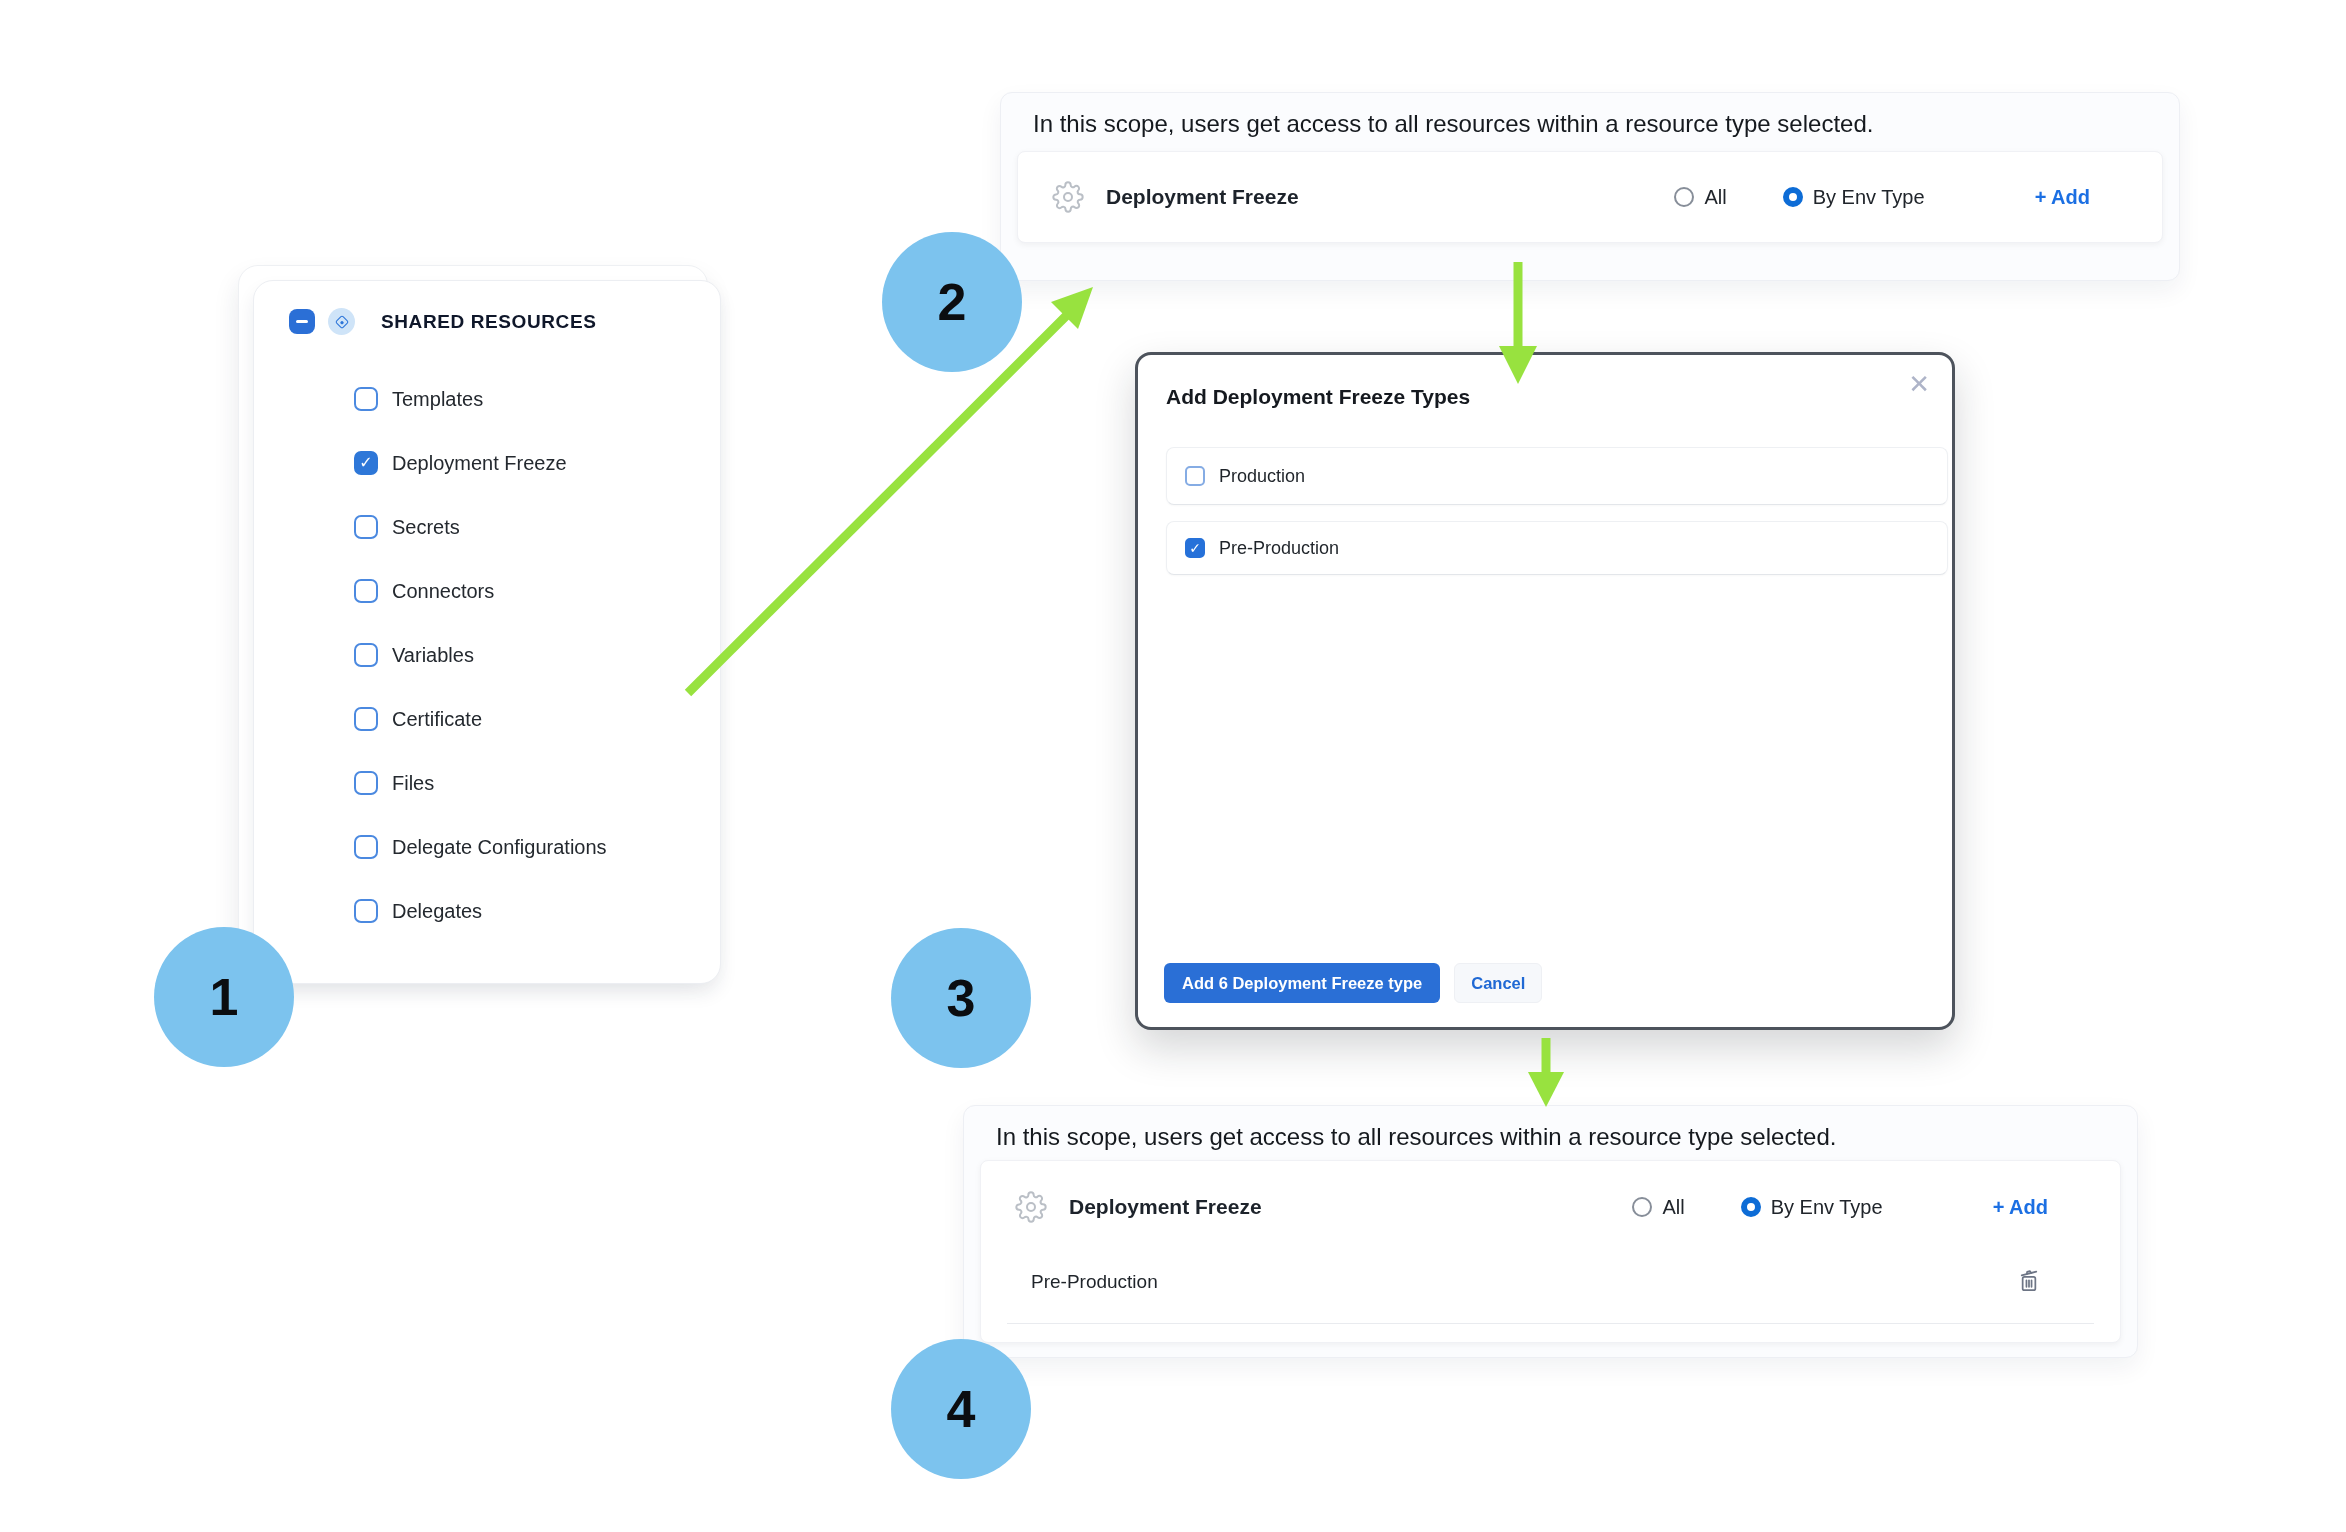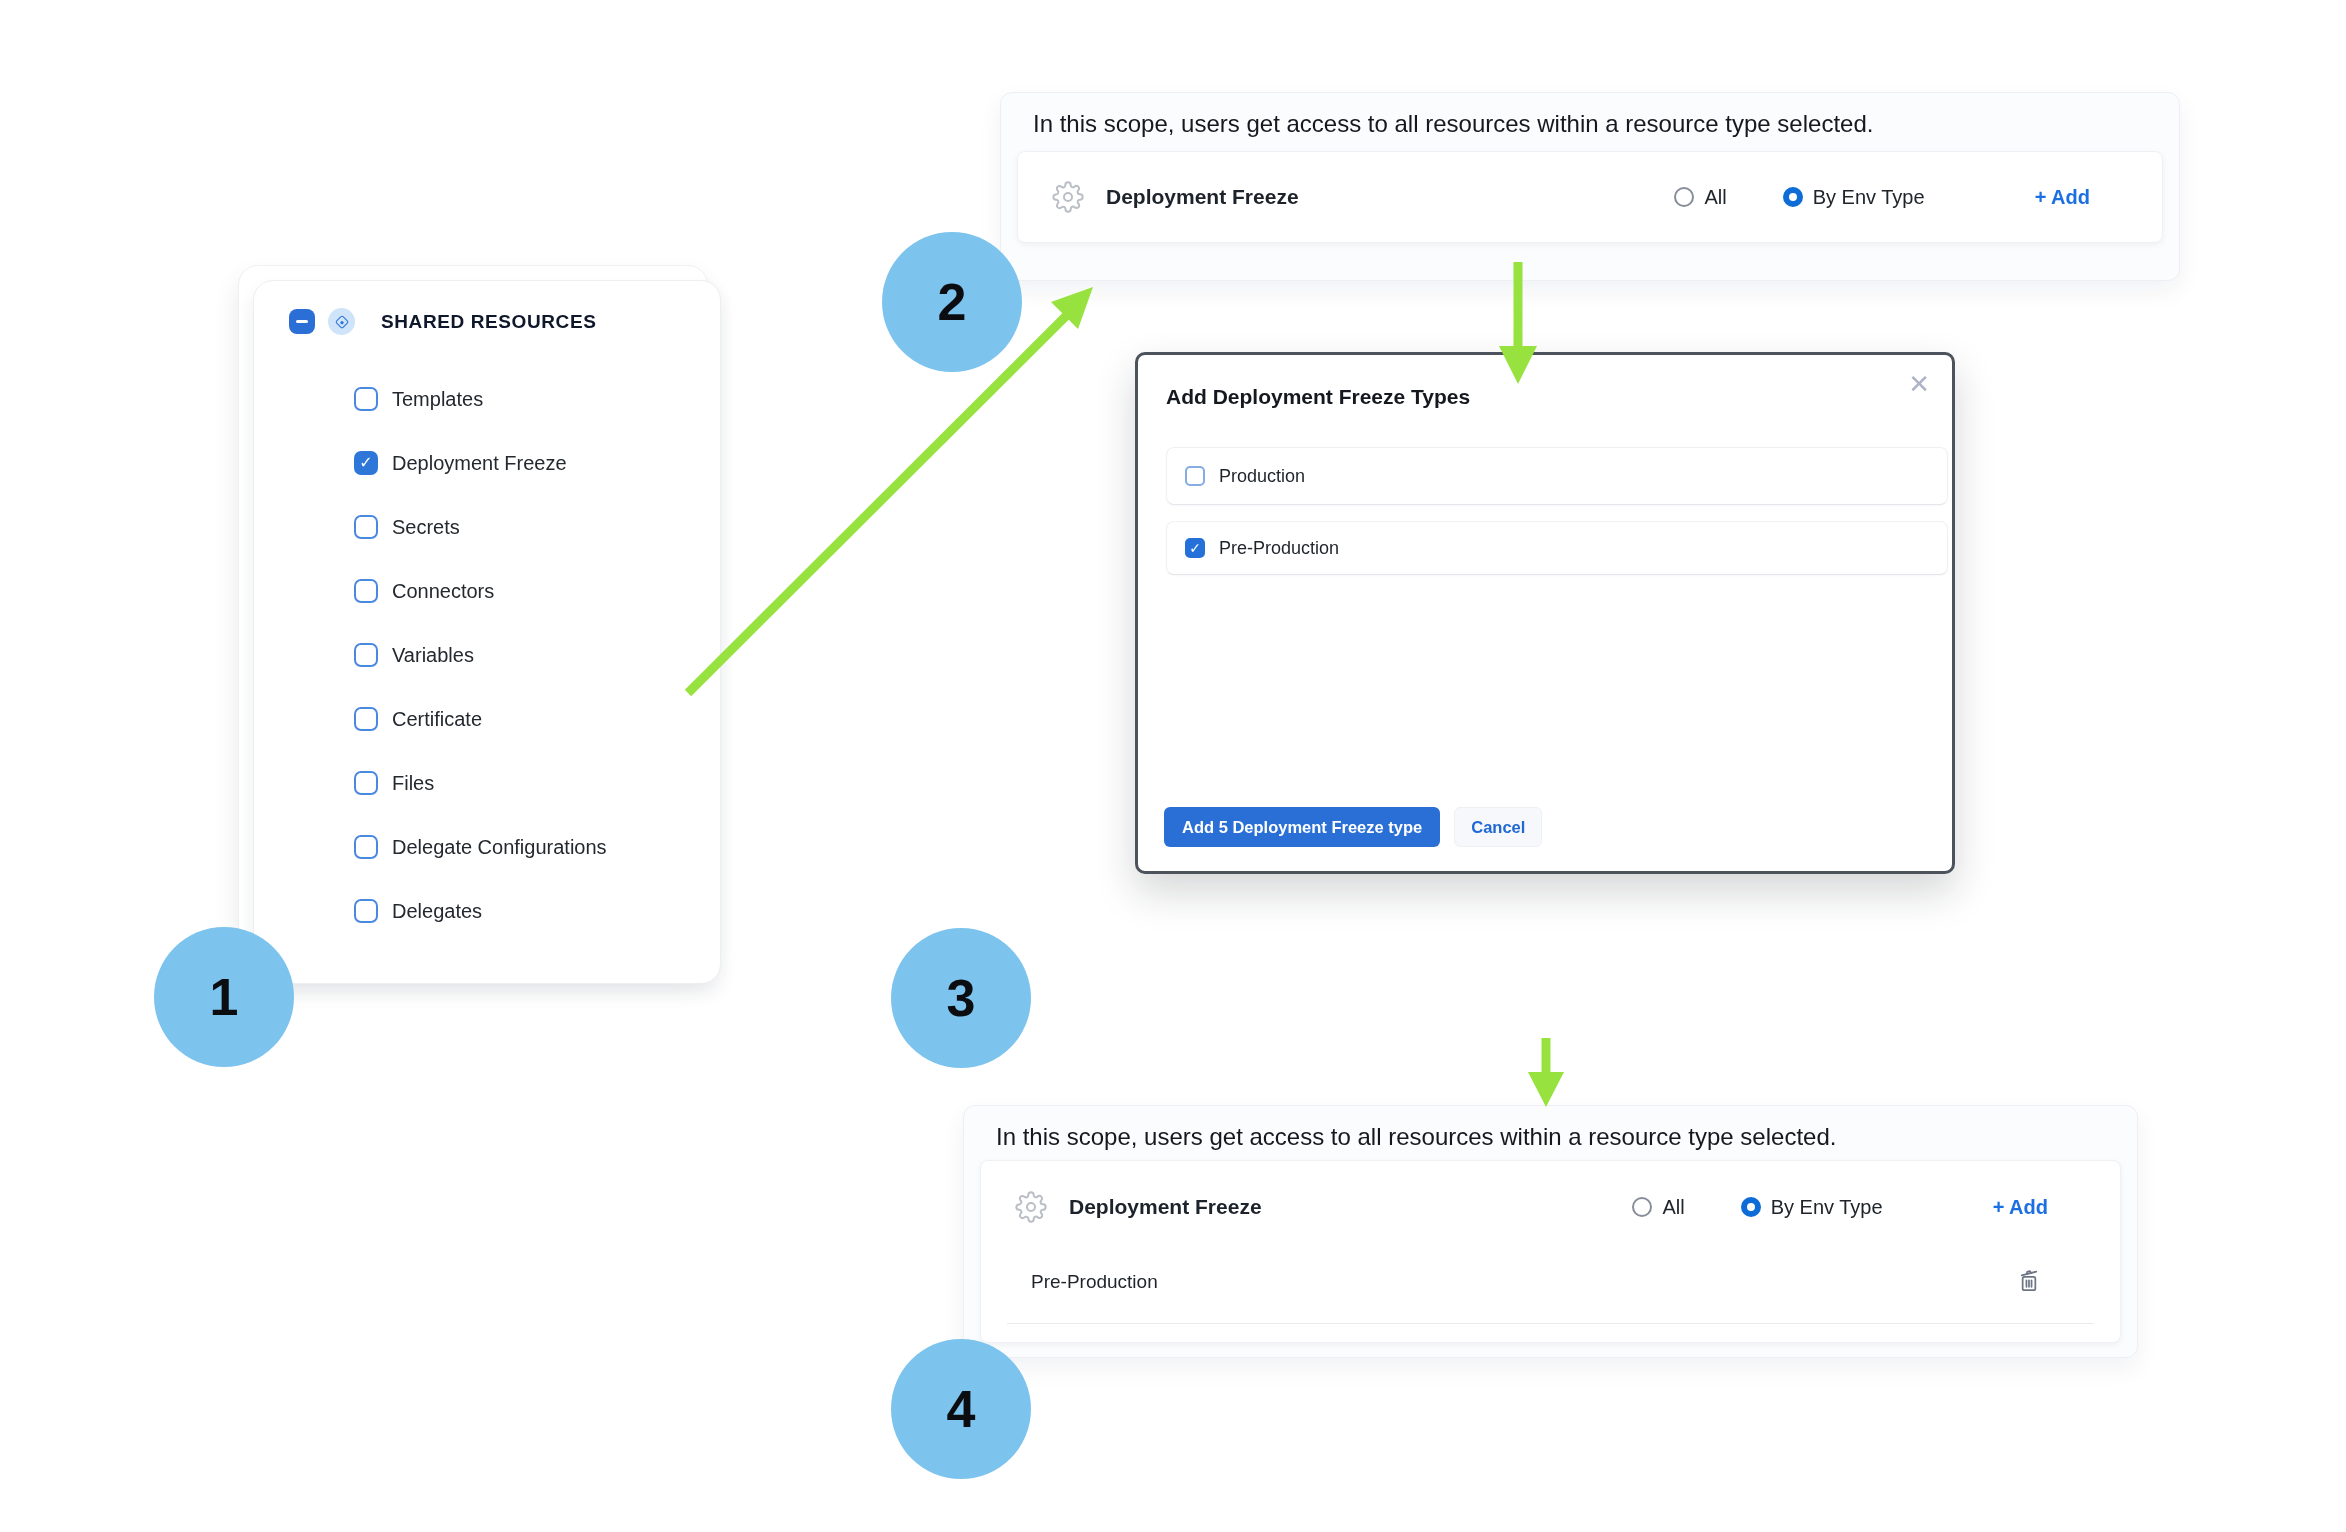--- a/index.html
+++ b/index.html
@@ -81,22 +81,22 @@
   .sp-bottom { left:963px; top:1105px; width:1175px; height:253px; }
   .sp-bottom .scope-card { top:54px; height:183px; }
   .sp-bottom .df-row { height:92px; }
   .type-row { height:58px; display:flex; align-items:center; padding:0 76px 0 50px; }
   .type-label { font-size:19px; color:#1f242a; }
   .trash-btn { margin-left:auto; background:none; border:none; width:30px; height:32px; padding:0; }
   .divider { border-top:1.5px solid #e9ebef; margin:12px 26px 0 26px; }
 
   
   .modal {
-    left:1135px; top:352px; width:820px; height:522px; background:#fff;
-    border:3px solid #4d535c; border-radius:10px; z-index:3;
+    left:1135px; top:352px; width:820px; height:678px; background:#fff;
+    border:3px solid #4d535c; border-radius:16px; z-index:3;
     box-shadow:0 18px 40px rgba(20,25,35,.18);
   }
   .modal-title { position:absolute; left:28px; top:30px; font-size:21px; font-weight:700; color:#15191f; }
   .modal-close { position:absolute; right:22px; top:14px; background:none; border:none;
     font-size:26px; color:#aeb4c8; font-weight:400; }
   .modal-row {
     position:absolute; left:28px; width:782px; background:#fff;
     border:1px solid #eef0f3; border-bottom-color:#e3e6ea; border-radius:8px;
     box-shadow:0 1px 2px rgba(0,0,0,.03);
     display:flex; align-items:center; padding:0 18px; cursor:pointer;text-align:right;
@@ -210,21 +210,21 @@
   <button class="modal-close">✕</button>
   <div class="modal-row row-1">
     <span class="cb" data-checked="false"></span>
     <span class="modal-row-label">Production</span>
   </div>
   <div class="modal-row row-2">
     <span class="cb" data-checked="true"></span>
     <span class="modal-row-label">Pre-Production</span>
   </div>
   <div class="modal-footer">
-    <button class="btn-primary">Add 5 Deployment Freeze type</button>
+    <button class="btn-primary">Add 6 Deployment Freeze type</button>
     <button class="btn-cancel">Cancel</button>
   </div>
 </div>
 
 <div class="abs scope-panel sp-bottom">
   <div class="scope-desc">In this scope, users get access to all resources within a resource type selected.</div>
   <div class="scope-card">
     <div class="df-row">
       <svg class="gear" viewBox="0 0 24 24" fill="none" stroke="#babfc6" stroke-width="1.5" stroke-linecap="round" stroke-linejoin="round">
         <circle cx="12" cy="12" r="3"></circle>

